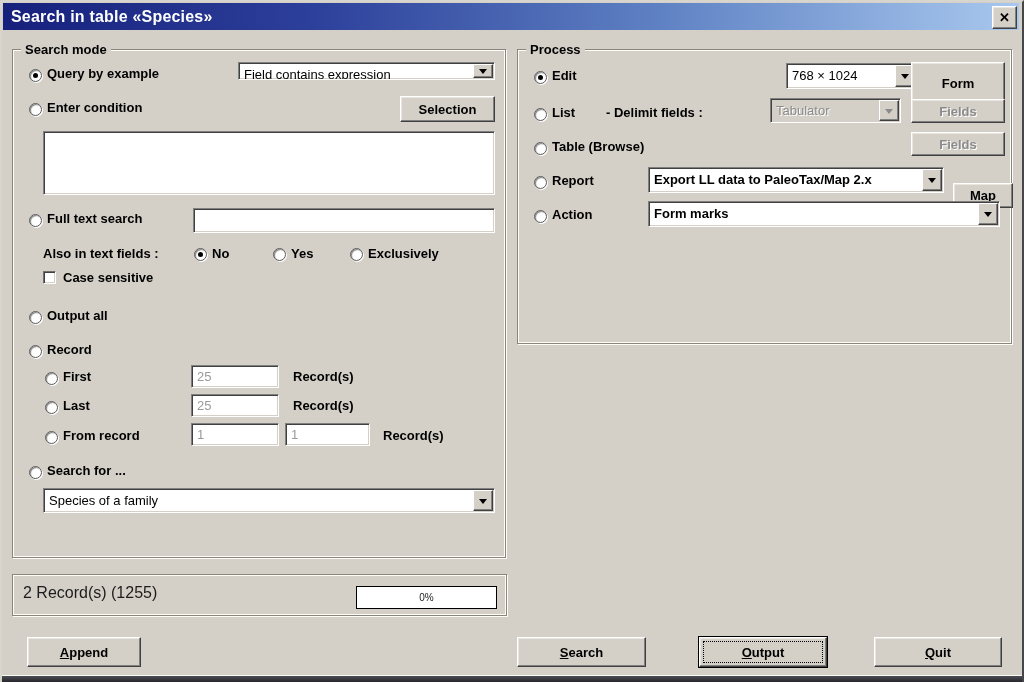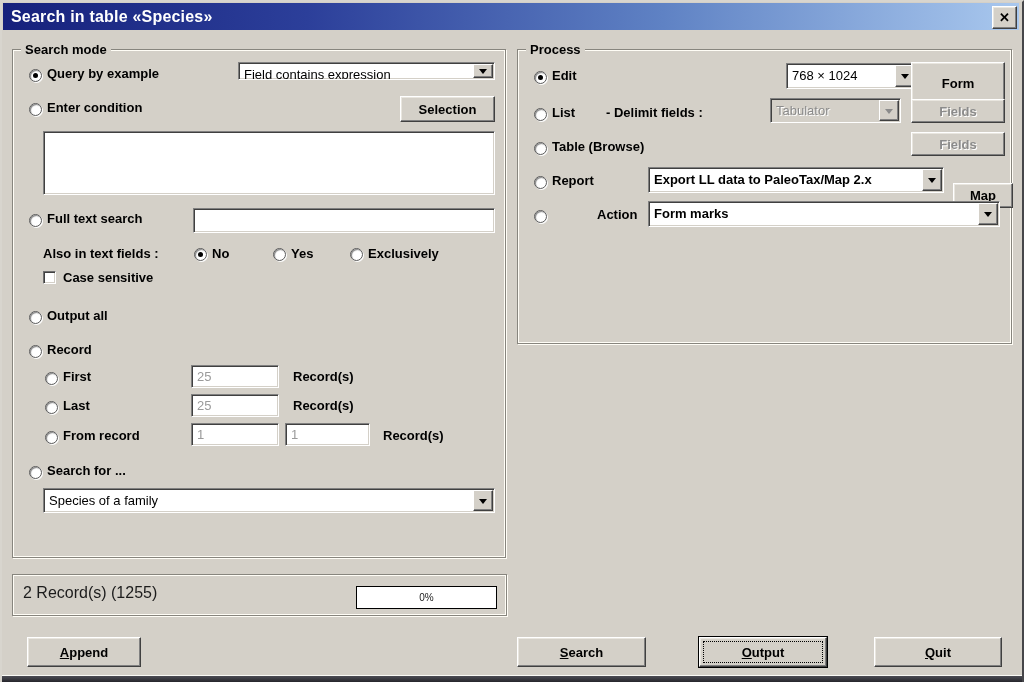--- a/index.html
+++ b/index.html
@@ -158,21 +158,21 @@
     <span class="lbl" style="left:34px;top:123px;">Report</span>
     <div class="combo sunken" style="left:130px;top:117px;width:296px;height:26px;">
       <span class="val bold">Export LL data to PaleoTax/Map 2.x</span>
       <span class="arrow"></span>
     </div>
     <div class="btn" style="left:435px;top:117px;width:60px;height:25px;margin-top:16px;">
       <span>Map</span>
     </div>
 
     <span class="radio" style="left:16px;top:160px;"></span>
-    <span class="lbl" style="left:34px;top:157px;margin-left:45px;">Action</span>
+    <span class="lbl" style="left:34px;top:157px;">Action</span>
     <div class="combo sunken" style="left:130px;top:151px;width:352px;height:26px;">
       <span class="val bold">Form marks</span>
       <span class="arrow"></span>
     </div>
   </div>
 
   <div class="status-panel" style="left:10px;top:572px;width:493px;height:40px;">
     <span class="status-text">2 Record(s) (1255)</span>
     <div class="progress" style="left:343px;top:11px;width:141px;height:23px;">
       <span>0%</span>

